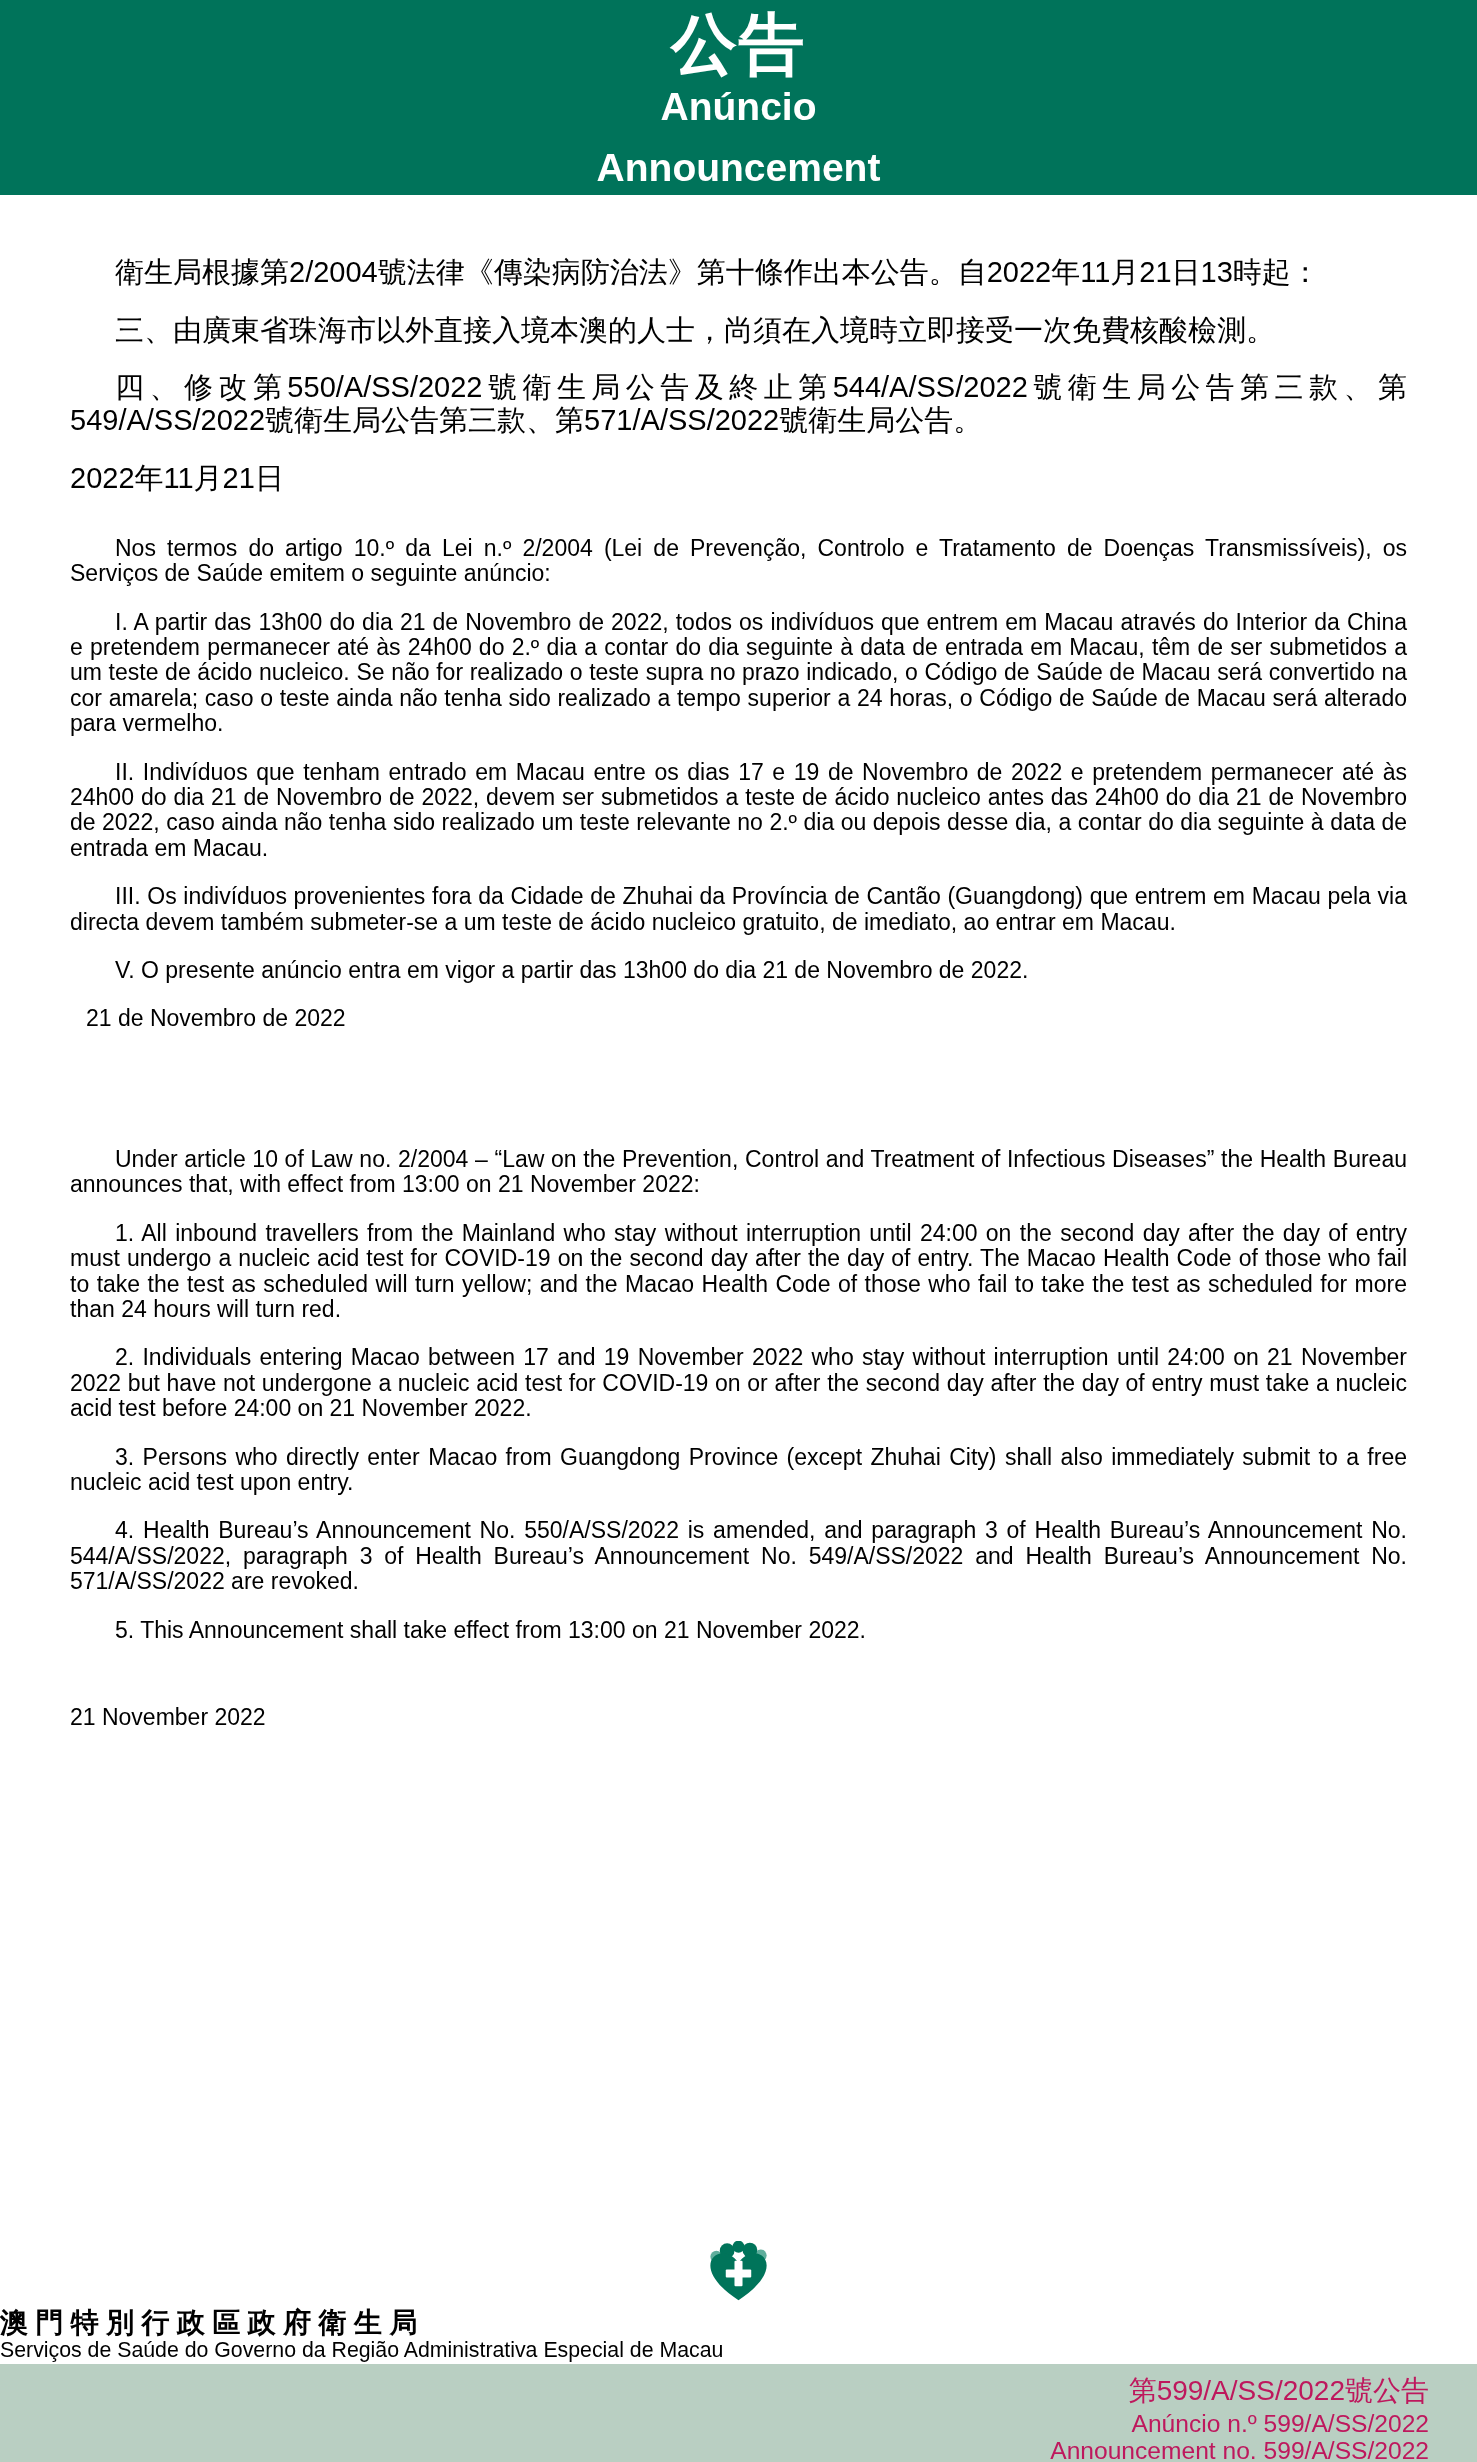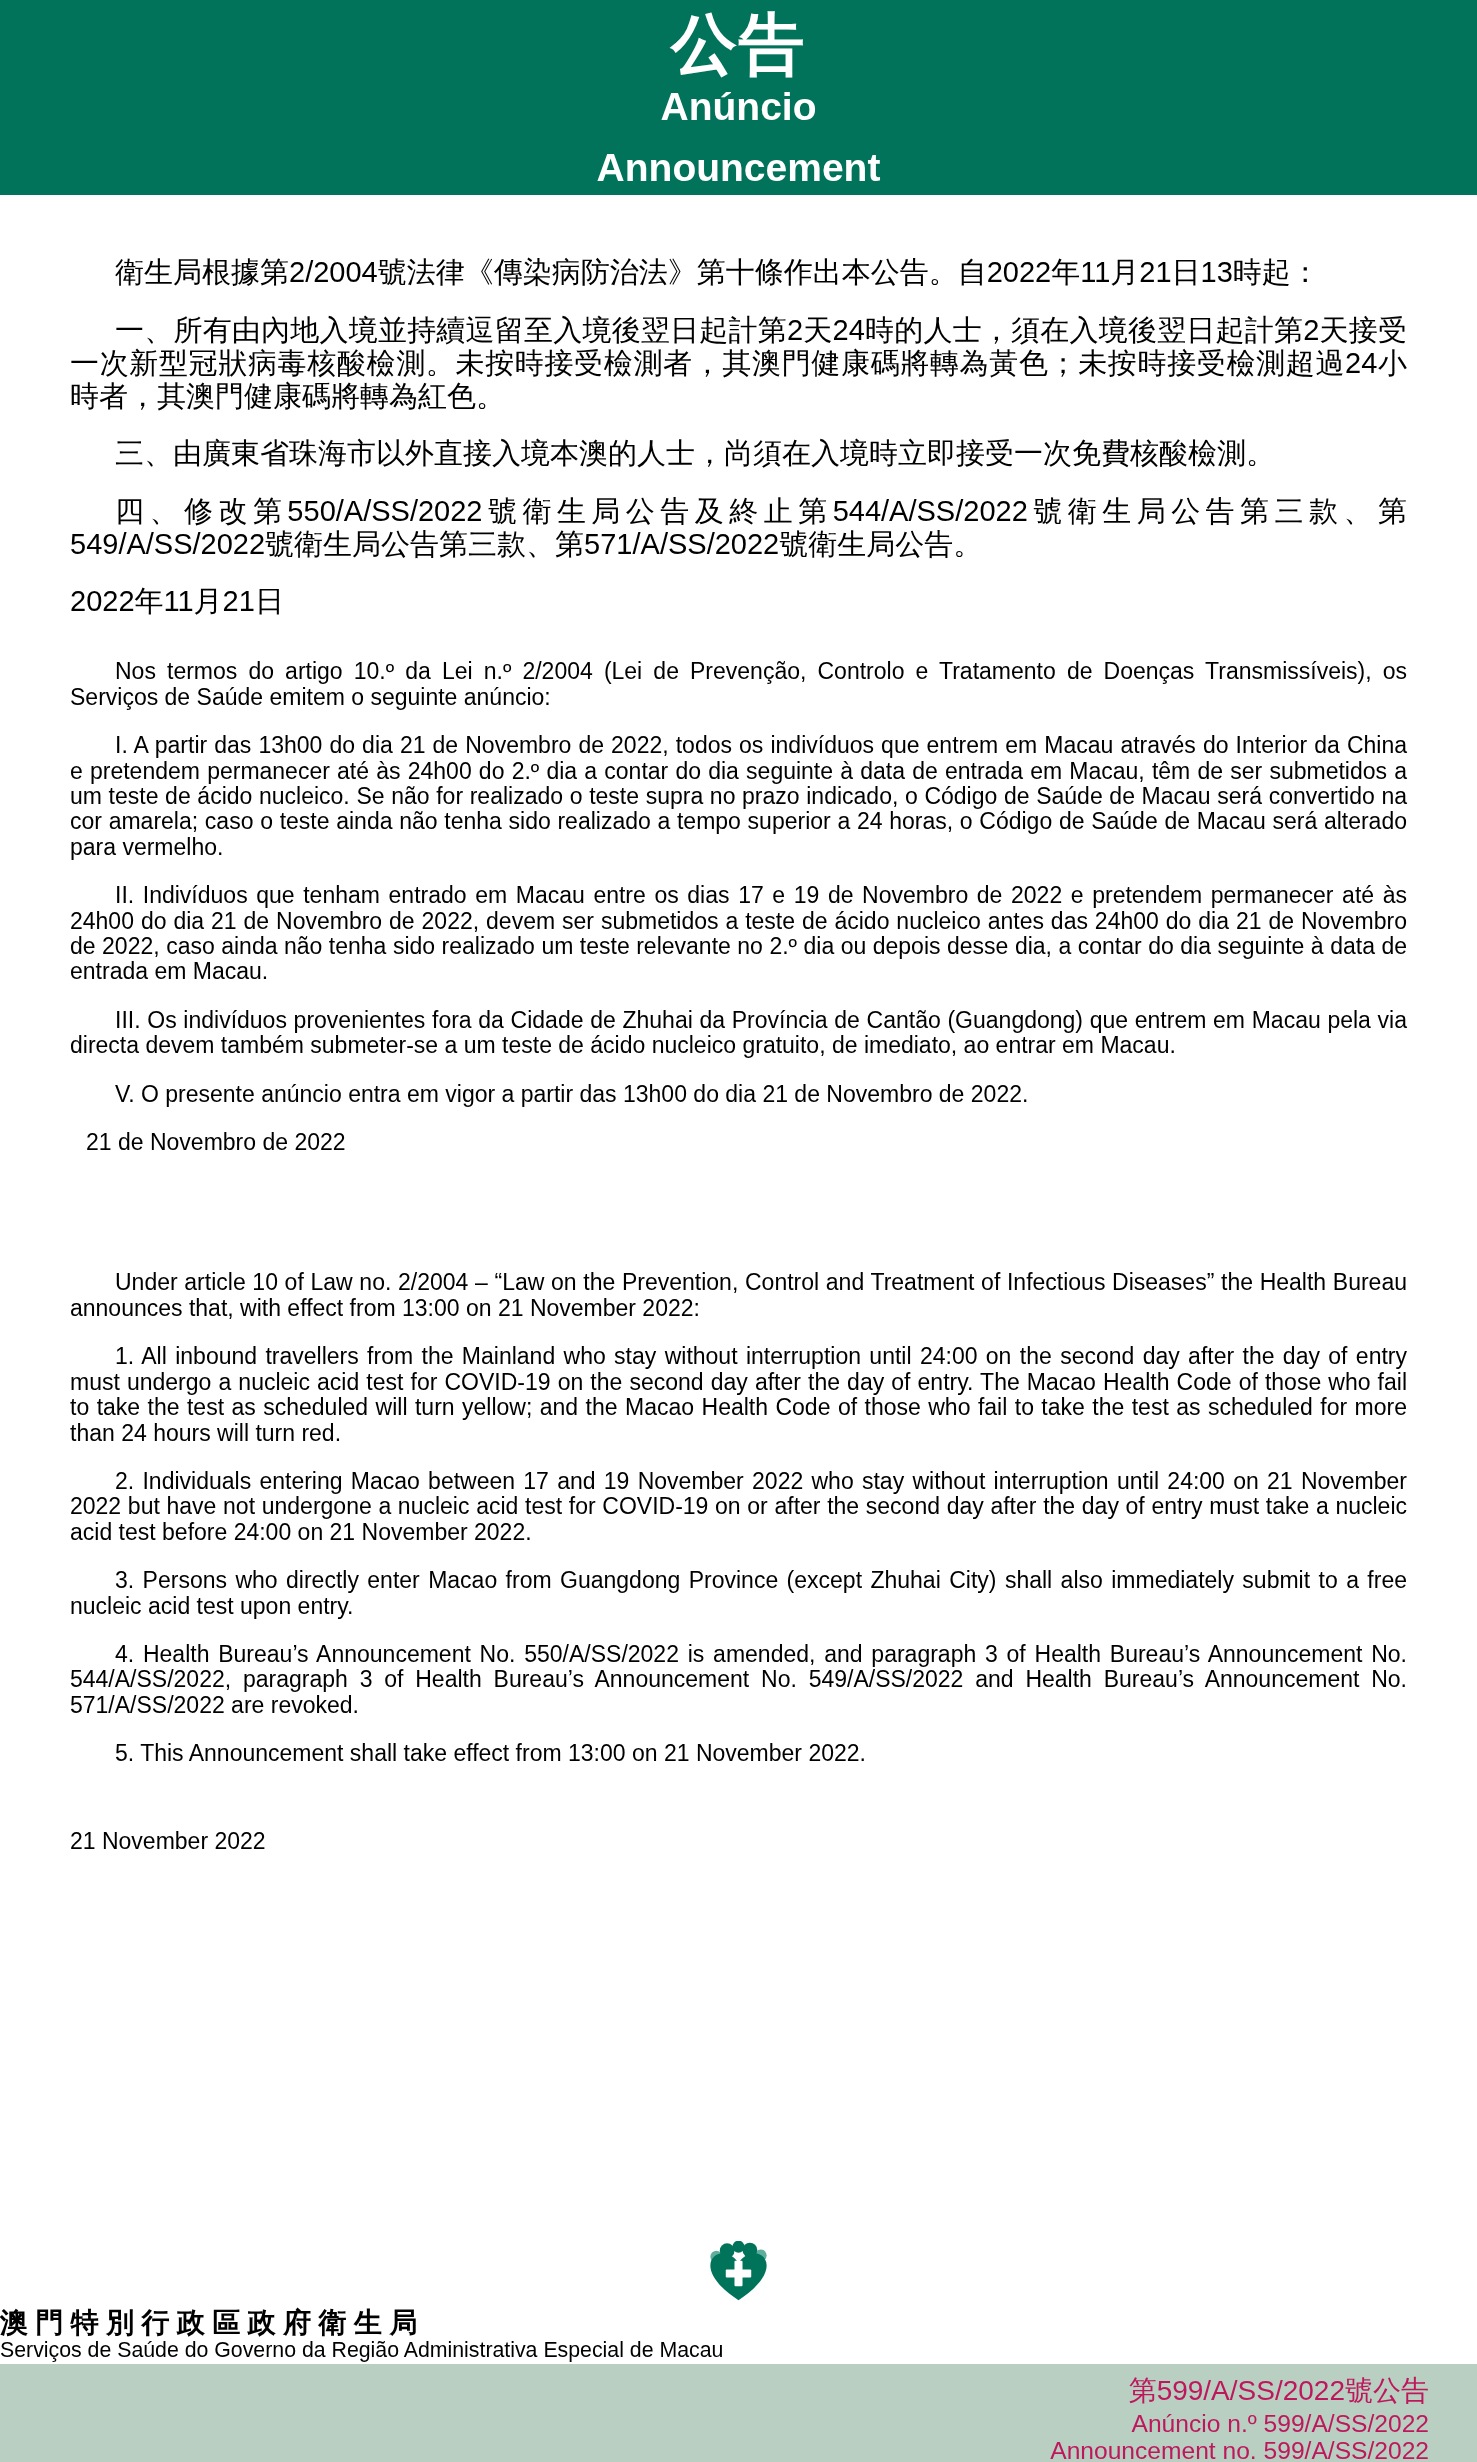--- a/index.html
+++ b/index.html
@@ -66,21 +66,20 @@
   <div class="banner" style="background:#00735A;">
     <div class="t-zh">公告</div>
     <div class="t-pt">Anúncio</div>
     <div class="t-en">Announcement</div>
   </div>
 
   <div class="content">
 
     <div class="zh">
       <p>衛生局根據第2/2004號法律《傳染病防治法》第十條作出本公告。自2022年11月21日13時起：</p>
-      <p>一、所有由內地入境並持續逗留至入境後翌日起計第2天24時的人士，須在入境後翌日起計第2天接受一次新型冠狀病毒核酸檢測。未按時接受檢測者，其澳門健康碼將轉為黃色；未按時接受檢測超過24小時者，其澳門健康碼將轉為紅色。</p>
       <p>三、由廣東省珠海市以外直接入境本澳的人士，尚須在入境時立即接受一次免費核酸檢測。</p>
       <p>四、修改第550/A/SS/2022號衛生局公告及終止第544/A/SS/2022號衛生局公告第三款、第549/A/SS/2022號衛生局公告第三款、第571/A/SS/2022號衛生局公告。</p>
       <p class="date">2022年11月21日</p>
     </div>
 
     <div class="latin pt-section">
       <p>Nos termos do artigo 10.º da Lei n.º 2/2004 (Lei de Prevenção, Controlo e Tratamento de Doenças Transmissíveis), os Serviços de Saúde emitem o seguinte anúncio:</p>
       <p>I. A partir das 13h00 do dia 21 de Novembro de 2022, todos os indivíduos que entrem em Macau através do Interior da China e pretendem permanecer até às 24h00 do 2.º dia a contar do dia seguinte à data de entrada em Macau, têm de ser submetidos a um teste de ácido nucleico. Se não for realizado o teste supra no prazo indicado, o Código de Saúde de Macau será convertido na cor amarela; caso o teste ainda não tenha sido realizado a tempo superior a 24 horas, o Código de Saúde de Macau será alterado para vermelho.</p>
       <p>II. Indivíduos que tenham entrado em Macau entre os dias 17 e 19 de Novembro de 2022 e pretendem permanecer até às 24h00 do dia 21 de Novembro de 2022, devem ser submetidos a teste de ácido nucleico antes das 24h00 do dia 21 de Novembro de 2022, caso ainda não tenha sido realizado um teste relevante no 2.º dia ou depois desse dia, a contar do dia seguinte à data de entrada em Macau.</p>
       <p>III. Os indivíduos provenientes fora da Cidade de Zhuhai da Província de Cantão (Guangdong) que entrem em Macau pela via directa devem também submeter-se a um teste de ácido nucleico gratuito, de imediato, ao entrar em Macau.</p>

